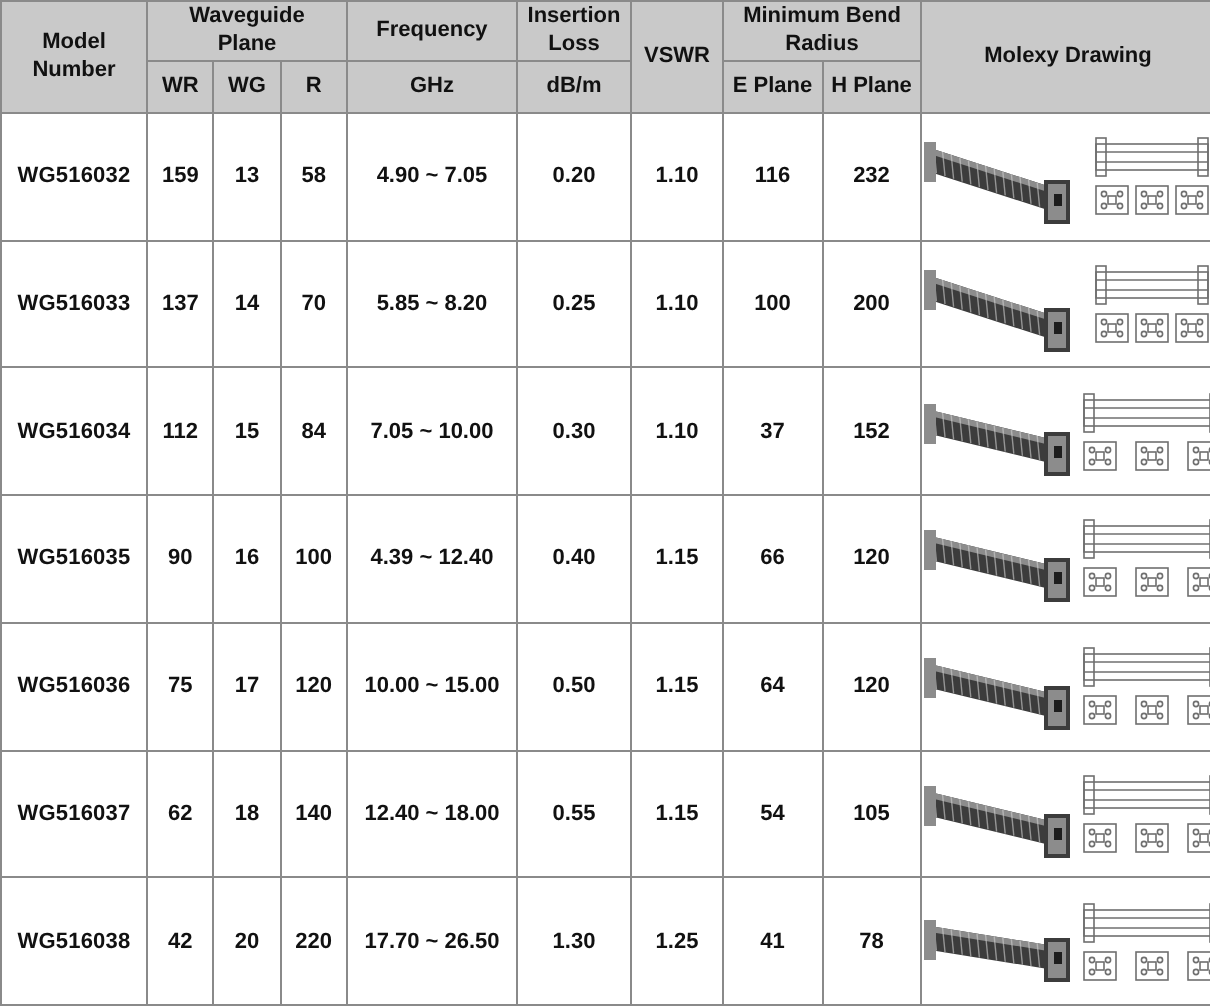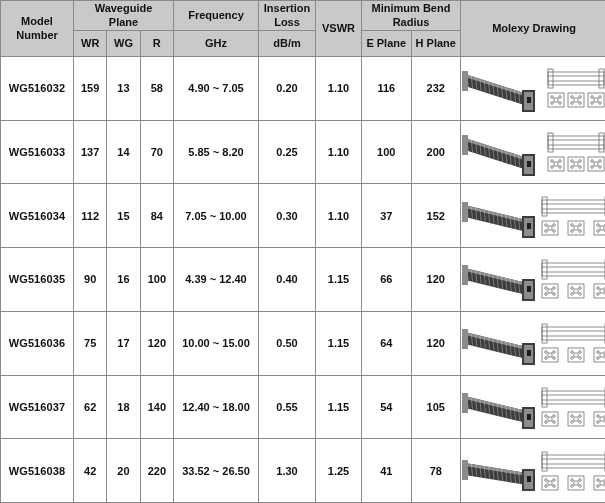--- a/index.html
+++ b/index.html
@@ -532,21 +532,21 @@
     </g>
   </svg>
       </div>
     </td>
       </tr>
       <tr>
     <td class="model">WG516038</td>
     <td>42</td>
     <td>20</td>
     <td>220</td>
-    <td>33.52 ~ 26.50</td>
+    <td>17.70 ~ 26.50</td>
     <td>1.30</td>
     <td>1.25</td>
     <td>41</td>
     <td>78</td>
     <td class="drawing-cell">
       <div class="drawing-wrap">
 
   <svg class="wg-pic" viewBox="0 0 78 48">
     <polygon points="4,16 66,26 66,38 4,28" fill="#3c3c3c"></polygon>
     <polygon points="4,16 66,26 66,29 4,19" fill="#8c8c8c"></polygon>

